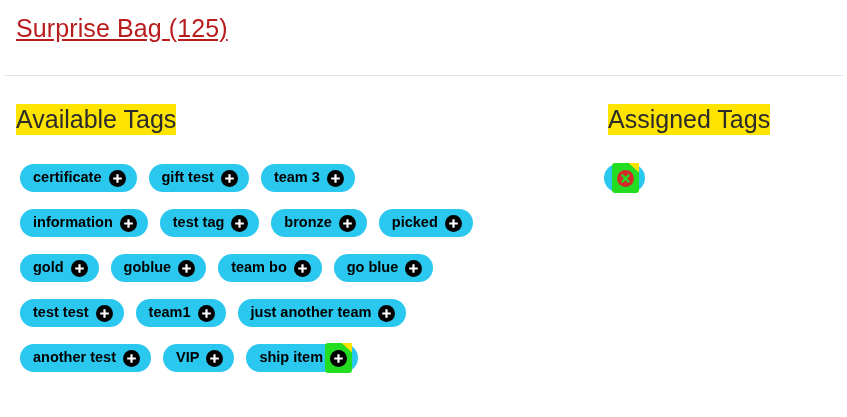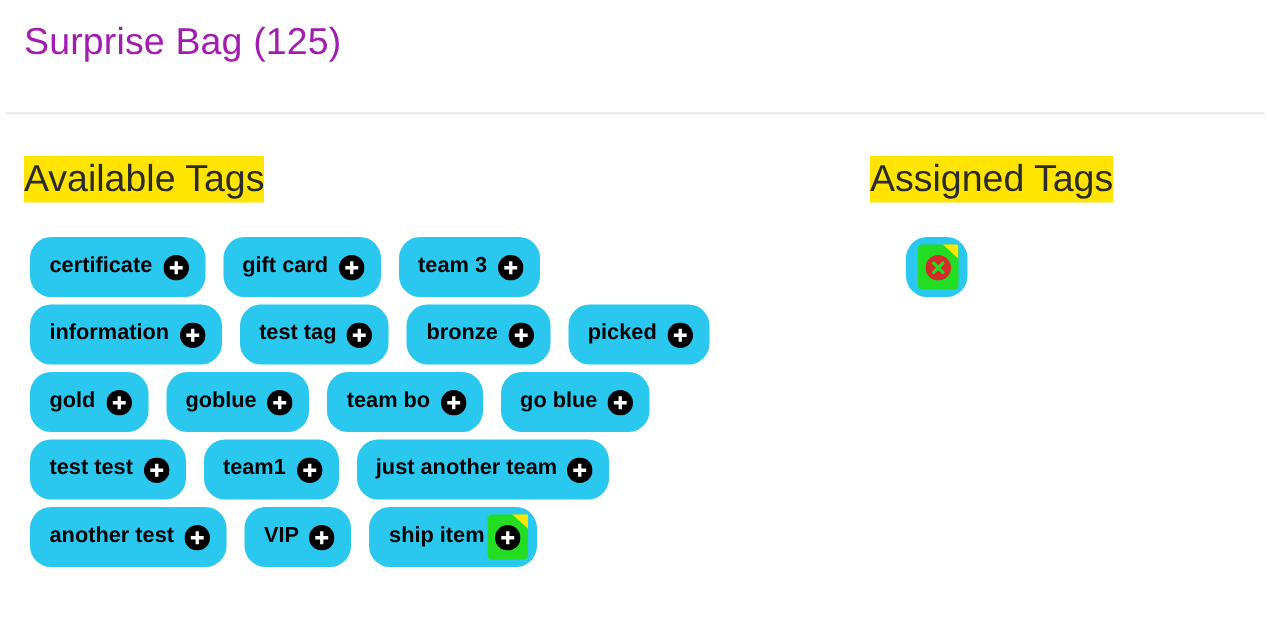--- a/index.html
+++ b/index.html
@@ -16,23 +16,24 @@
     position: relative;
   }
 
   
   .page-title {
     position: absolute;
     left: 16px;
     top: 14px;
     font-size: 25px;
     font-weight: 400;
-    color: #a21caf;
+    color: #b91c1c;
     letter-spacing: 0.1px;
     white-space: nowrap;
+    text-decoration: underline;
   }
   .title-divider {
     position: absolute;
     left: 4px;
     top: 75px;
     width: 839px;
     height: 1px;
     background: #e3e3ea;
   }
 
@@ -44,21 +45,21 @@
     color: #2b2b2b;
     white-space: nowrap;
   }
   .col-heading .hl {
     background: #ffe400;
     padding: 1px 0 2px 0;
     box-decoration-break: clone;
     -webkit-box-decoration-break: clone;
   }
   #heading-available { left: 16px; top: 105px; }
-  #heading-assigned  { left: 580px; top: 105px; }
+  #heading-assigned  { left: 608px; top: 105px; }
 
   
   .tag-panel {
     position: absolute;
     top: 164px;
   }
   #available-panel { left: 20px; width: 540px; }
   #assigned-panel  { left: 604px; width: 220px; }
 
   .tag-row {
@@ -66,21 +67,21 @@
     align-items: center;
     gap: 12px;
     margin-bottom: 17px;
     height: 28px;
   }
 
   .tag-pill {
     display: inline-flex;
     align-items: center;
     gap: 7px;
-    height: 40px;
+    height: 28px;
     padding: 0 11px 0 13px;
     border-radius: 14px;
     background: #2ac7ef;
     color: #000000;
     font-size: 14.5px;
     font-weight: bold;
     white-space: nowrap;
     cursor: pointer;
     box-sizing: border-box;
   }
@@ -143,21 +144,21 @@
       <div class="tag-pill">
         <span class="tag-label">certificate</span>
         <span class="tag-action">
           <svg width="17" height="17" viewBox="0 0 17 17">
             <circle cx="8.5" cy="8.5" r="8.5" fill="#000000"></circle>
             <path d="M8.5 4.2 V12.8 M4.2 8.5 H12.8" stroke="#ffffff" stroke-width="2.2" stroke-linecap="butt"></path>
           </svg>
         </span>
       </div>
       <div class="tag-pill">
-        <span class="tag-label">gift card</span>
+        <span class="tag-label">gift test</span>
         <span class="tag-action">
           <svg width="17" height="17" viewBox="0 0 17 17">
             <circle cx="8.5" cy="8.5" r="8.5" fill="#000000"></circle>
             <path d="M8.5 4.2 V12.8 M4.2 8.5 H12.8" stroke="#ffffff" stroke-width="2.2" stroke-linecap="butt"></path>
           </svg>
         </span>
       </div>
       <div class="tag-pill">
         <span class="tag-label">team 3</span>
         <span class="tag-action">

